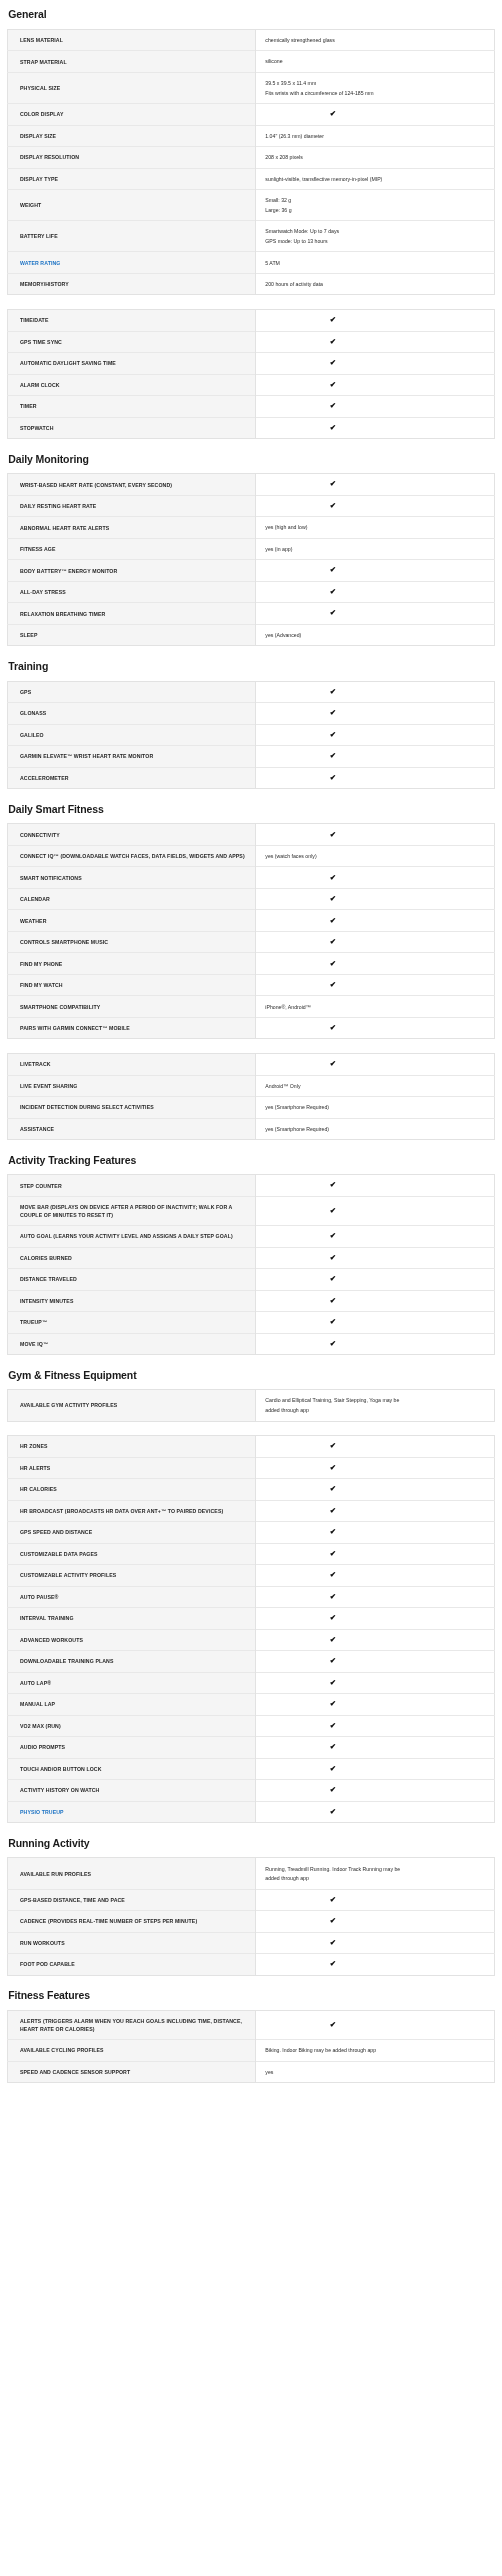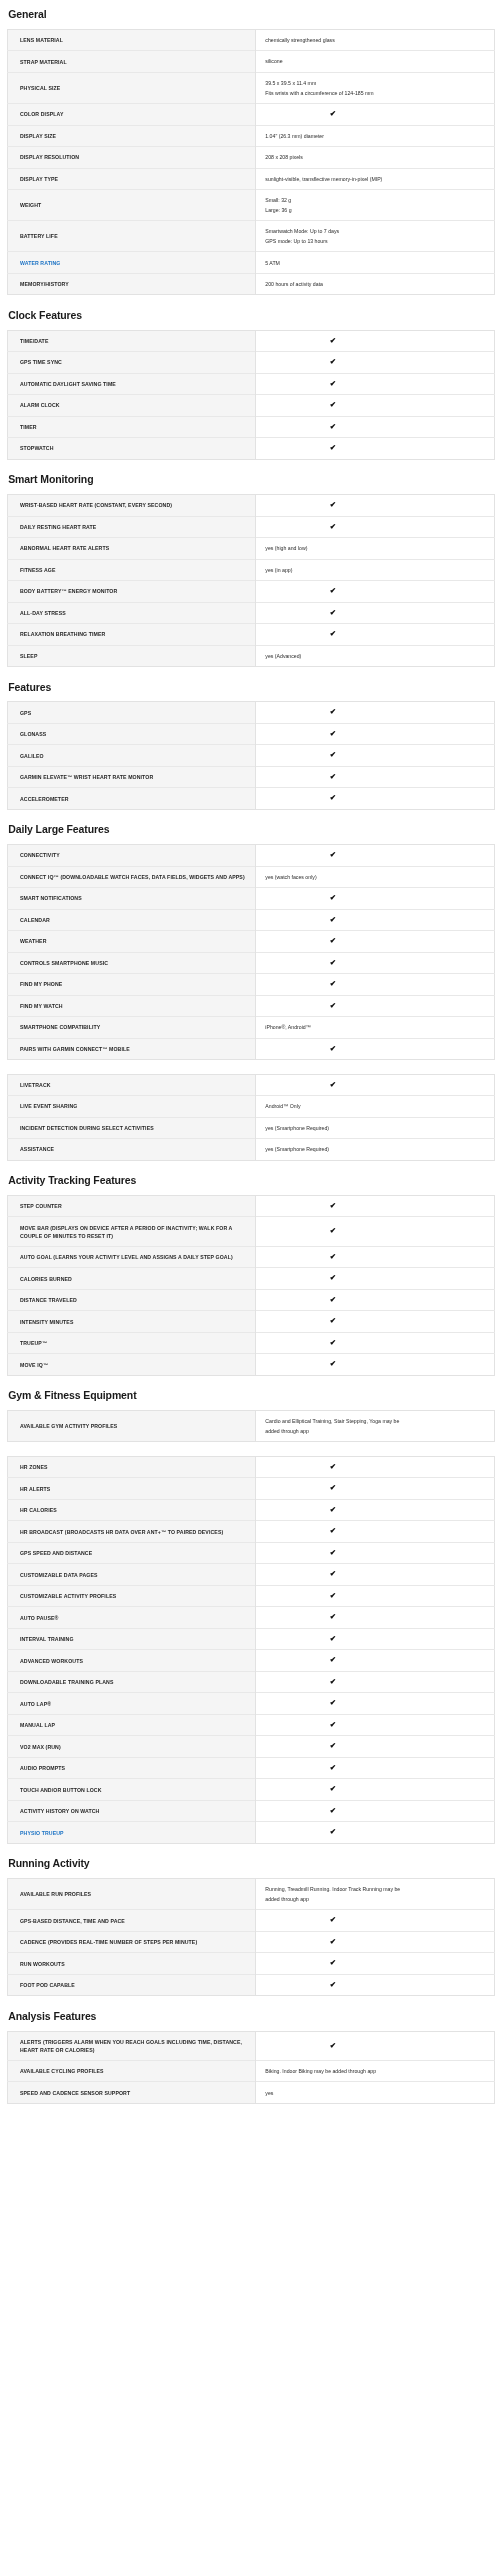--- a/index.html
+++ b/index.html
@@ -129,21 +129,20 @@
             <td class="spec-value">5 ATM</td>
           </tr>
           <tr>
             <td class="spec-label">MEMORY/HISTORY</td>
             <td class="spec-value">200 hours of activity data</td>
           </tr>
         </tbody>
       </table>
     </div>
     <div class="section">
-      <div class="section-title">Clock Features</div>
       <table class="spec-table">
         <tbody>
           <tr>
             <td class="spec-label">TIME/DATE</td>
             <td class="spec-value check"><span class="check-mark">✔</span></td>
           </tr>
           <tr>
             <td class="spec-label">GPS TIME SYNC</td>
             <td class="spec-value check"><span class="check-mark">✔</span></td>
           </tr>
@@ -160,21 +159,21 @@
             <td class="spec-value check"><span class="check-mark">✔</span></td>
           </tr>
           <tr>
             <td class="spec-label">STOPWATCH</td>
             <td class="spec-value check"><span class="check-mark">✔</span></td>
           </tr>
         </tbody>
       </table>
     </div>
     <div class="section">
-      <div class="section-title">Smart Monitoring</div>
+      <div class="section-title">Daily Monitoring</div>
       <table class="spec-table">
         <tbody>
           <tr>
             <td class="spec-label">WRIST-BASED HEART RATE (CONSTANT, EVERY SECOND)</td>
             <td class="spec-value check"><span class="check-mark">✔</span></td>
           </tr>
           <tr>
             <td class="spec-label">DAILY RESTING HEART RATE</td>
             <td class="spec-value check"><span class="check-mark">✔</span></td>
           </tr>
@@ -199,21 +198,21 @@
             <td class="spec-value check"><span class="check-mark">✔</span></td>
           </tr>
           <tr>
             <td class="spec-label">SLEEP</td>
             <td class="spec-value">yes (Advanced)</td>
           </tr>
         </tbody>
       </table>
     </div>
     <div class="section">
-      <div class="section-title">Features</div>
+      <div class="section-title">Training</div>
       <table class="spec-table">
         <tbody>
           <tr>
             <td class="spec-label">GPS</td>
             <td class="spec-value check"><span class="check-mark">✔</span></td>
           </tr>
           <tr>
             <td class="spec-label">GLONASS</td>
             <td class="spec-value check"><span class="check-mark">✔</span></td>
           </tr>
@@ -226,21 +225,21 @@
             <td class="spec-value check"><span class="check-mark">✔</span></td>
           </tr>
           <tr>
             <td class="spec-label">ACCELEROMETER</td>
             <td class="spec-value check"><span class="check-mark">✔</span></td>
           </tr>
         </tbody>
       </table>
     </div>
     <div class="section">
-      <div class="section-title">Daily Large Features</div>
+      <div class="section-title">Daily Smart Fitness</div>
       <table class="spec-table">
         <tbody>
           <tr>
             <td class="spec-label">CONNECTIVITY</td>
             <td class="spec-value check"><span class="check-mark">✔</span></td>
           </tr>
           <tr>
             <td class="spec-label">CONNECT IQ™ (DOWNLOADABLE WATCH FACES, DATA FIELDS, WIDGETS AND APPS)</td>
             <td class="spec-value">yes (watch faces only)</td>
           </tr>
@@ -456,21 +455,21 @@
             <td class="spec-value check"><span class="check-mark">✔</span></td>
           </tr>
           <tr>
             <td class="spec-label">FOOT POD CAPABLE</td>
             <td class="spec-value check"><span class="check-mark">✔</span></td>
           </tr>
         </tbody>
       </table>
     </div>
     <div class="section">
-      <div class="section-title">Analysis Features</div>
+      <div class="section-title">Fitness Features</div>
       <table class="spec-table">
         <tbody>
           <tr>
             <td class="spec-label">ALERTS (TRIGGERS ALARM WHEN YOU REACH GOALS INCLUDING TIME, DISTANCE, HEART RATE OR CALORIES)</td>
             <td class="spec-value check"><span class="check-mark">✔</span></td>
           </tr>
           <tr>
             <td class="spec-label">AVAILABLE CYCLING PROFILES</td>
             <td class="spec-value">Biking. Indoor Biking may be added through app</td>
           </tr>

